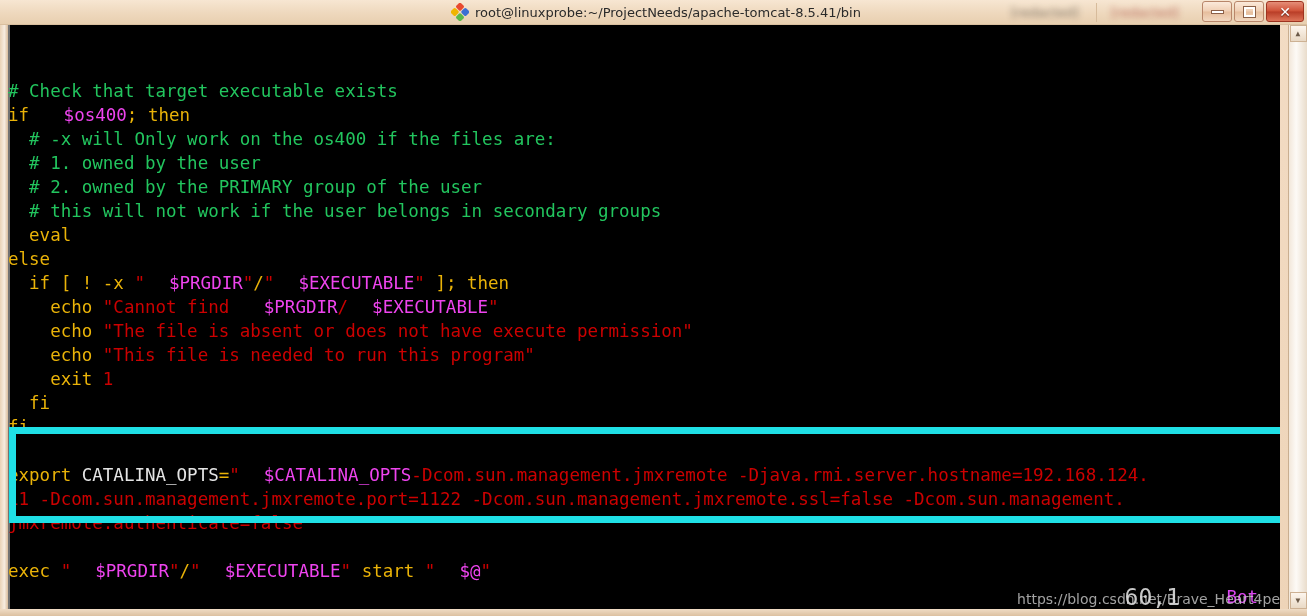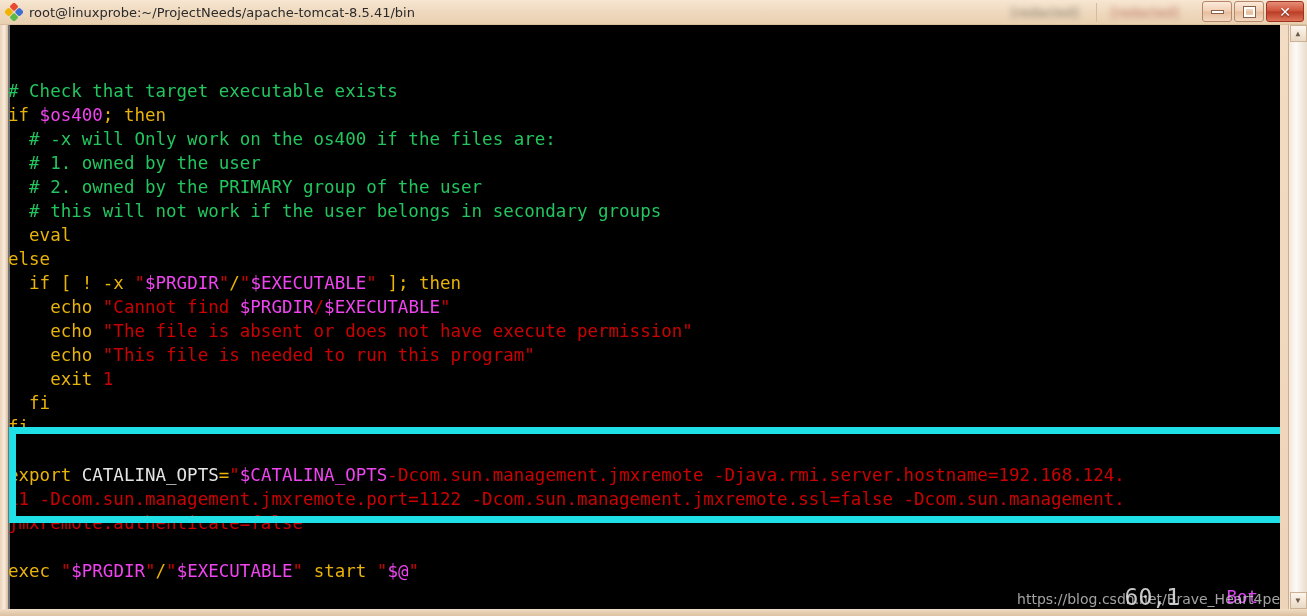--- a/index.html
+++ b/index.html
@@ -18,20 +18,21 @@
     overflow:hidden;
   }
 
   
   .titlebar {
     position:absolute; left:0; top:0;
     width:1307px; height:25px;
     background:linear-gradient(to bottom,#f7e6d2 0%,#eed8bd 55%,#e8cfb0 100%);
     display:flex; align-items:center;
     border-bottom:1px solid #d9bf9f;
+    justify-content:center;
   }
   .app-icon {
     width:18px; height:18px; margin-left:5px; margin-right:6px;
     position:relative; flex:0 0 auto;
   }
   .title-text {
     font-family:"DejaVu Sans", sans-serif;
     font-size:13px; color:#2a2a2a;
     white-space:nowrap;
     letter-spacing:0px;
@@ -95,21 +96,21 @@
     font-family:"DejaVu Sans Mono", monospace;
     font-size:17.5px;
     line-height:24px;
     white-space:pre;
     letter-spacing:0px;
   }
   .ln { height:24px; }
   
   .c-comment { color:#22c55e;margin-top:8px; }
   .c-kw      { color:#eab308; }
-  .c-var     { color:#ef44ef; }
+  .c-var     { color:#ef44ef;margin-left:24px; }
   .c-str     { color:#cc0000; }
   .c-num     { color:#cc0000; }
   .c-ident   { color:#e5e5e5; }
 
   
   .cursor-col {
     position:absolute; left:0; top:0;
     width:2px; height:100%;
     background:#d0d0d0; opacity:.55;
   }

